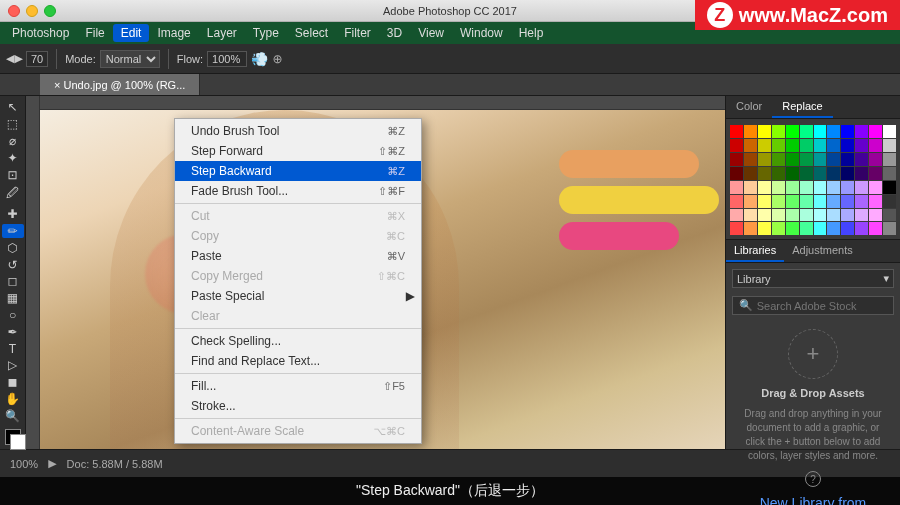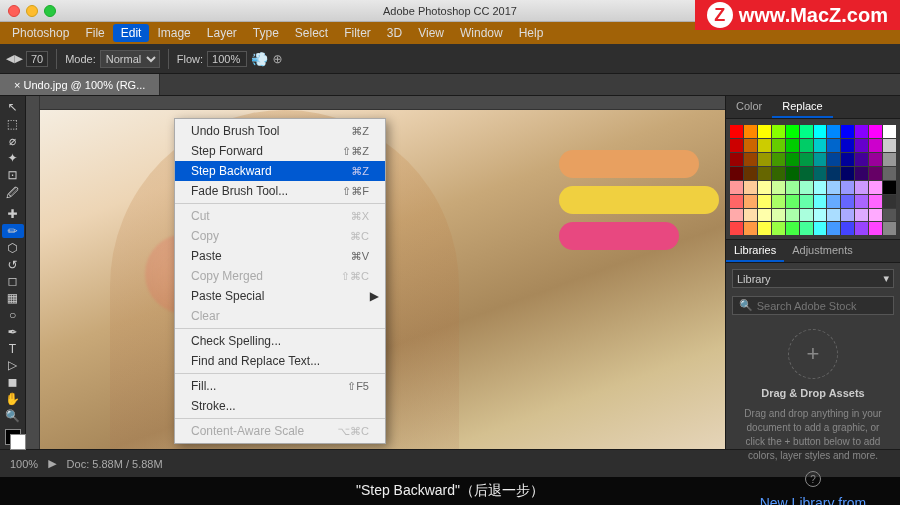--- a/index.html
+++ b/index.html
@@ -37,21 +37,21 @@
       z-index: 9999;
       display: flex;
       align-items: center;
       gap: 6px;
     }
     .watermark-z { background: white; color: #e8202a; border-radius: 50%; width: 26px; height: 26px; display: flex; align-items: center; justify-content: center; font-size: 18px; font-weight: bold; }
 
     
     .menu-bar {
       height: 22px;
-      background: #a16207;
+      background: #14532d;
       display: flex;
       align-items: center;
       padding: 0 4px;
       color: #ddd;
       font-size: 12px;
       position: relative;
       z-index: 100;
     }
     .menu-item {
       padding: 2px 8px;
@@ -86,20 +86,21 @@
     .tab {
       padding: 0 14px;
       display: flex;
       align-items: center;
       font-size: 11px;
       color: #bbb;
       background: #4a4a4a;
       border-right: 1px solid #2a2a2a;
       cursor: pointer;
       white-space: nowrap;
+      margin-left: 40px;
     }
     .tab.active { background: #6a6a6a; color: #fff; }
 
     
     .left-sidebar {
       width: 26px;
       background: #2e2e2e;
       border-right: 1px solid #1a1a1a;
       display: flex;
       flex-direction: column;
@@ -255,21 +256,21 @@
       font-size: 14px;
       text-decoration: underline;
       cursor: pointer;
     }
 
     
     .dropdown-menu {
       position: absolute;
       top: 22px;
       left: 148px;
-      width: 212px;
+      width: 248px;
       background: #f0f0f0;
       border: 1px solid #aaa;
       box-shadow: 3px 3px 10px rgba(0,0,0,0.4);
       z-index: 1000;
       font-size: 12px;
       color: #333;
     }
     .menu-section {
       padding: 2px 0;
       border-bottom: 1px solid #ccc;

